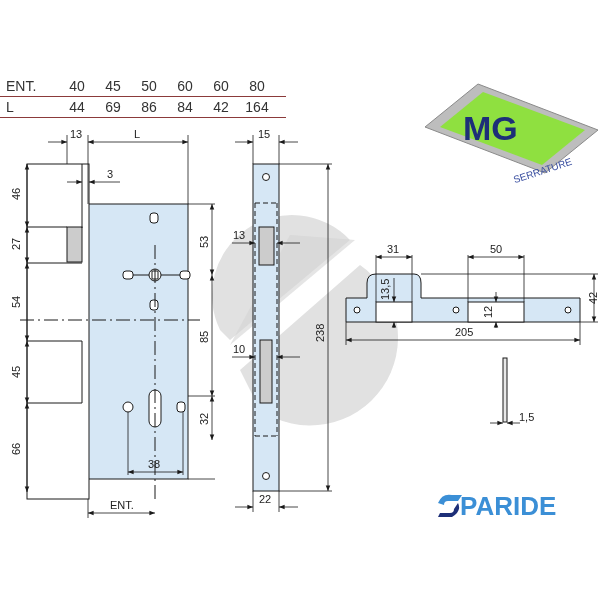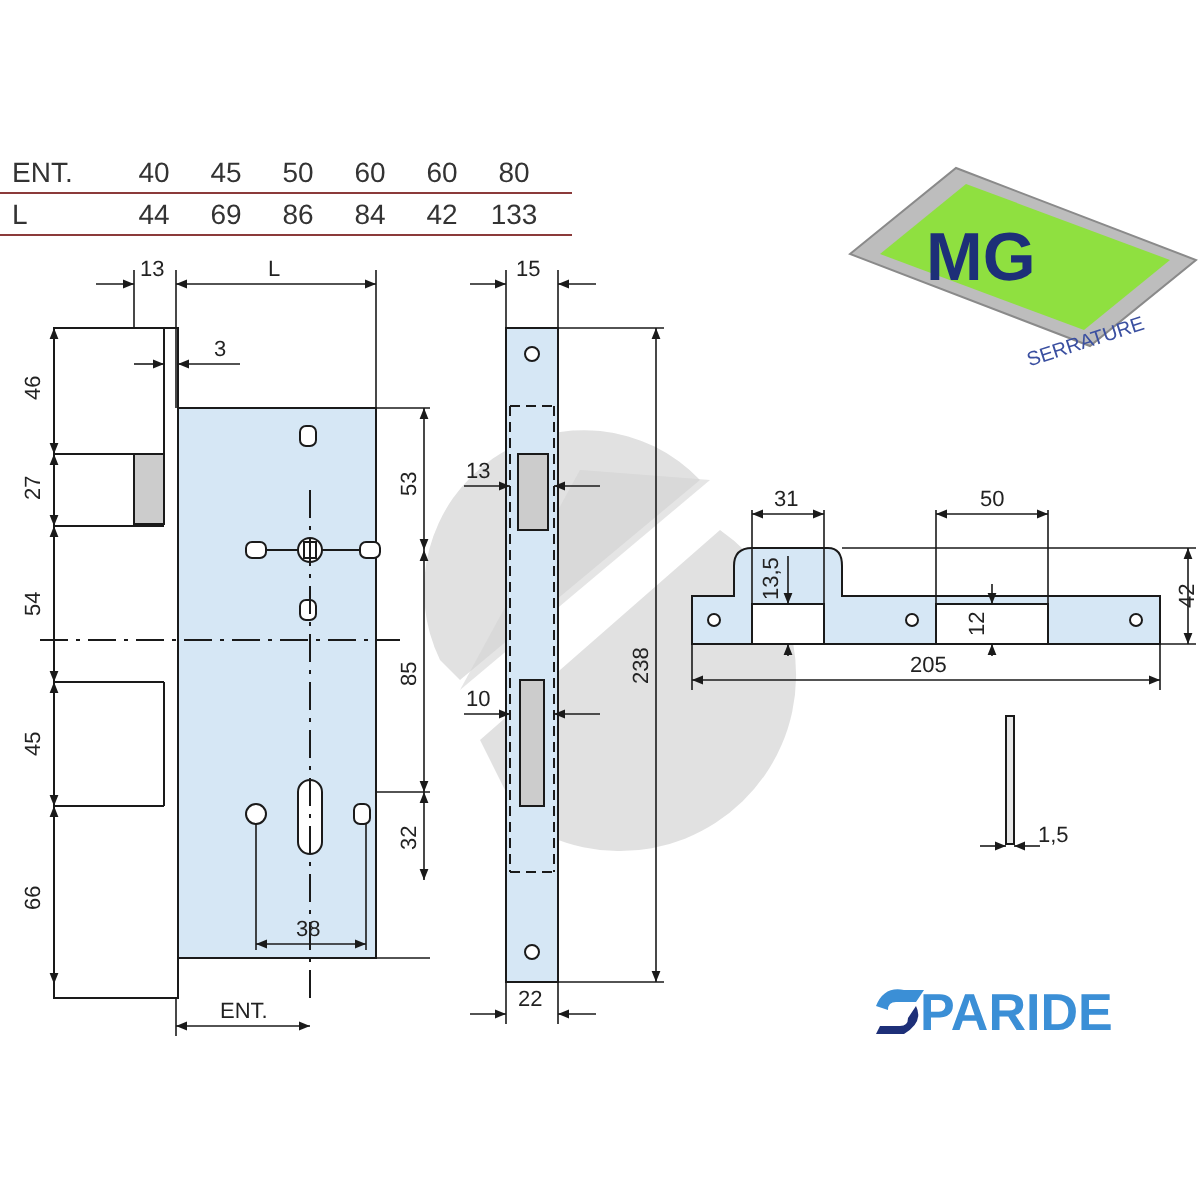--- a/index.html
+++ b/index.html
@@ -24,21 +24,21 @@
     <span class="c">60</span>
     <span class="c">80</span>
   </div>
   <div class="trow">
     <span class="hd">L</span>
     <span class="c">44</span>
     <span class="c">69</span>
     <span class="c">86</span>
     <span class="c">84</span>
     <span class="c">42</span>
-    <span class="c">133</span>
+    <span class="c">164</span>
   </div>
 </div>
 
 <svg width="600" height="600" viewBox="0 0 600 600">
   <defs>
     <marker id="ar" viewBox="0 0 10 10" refX="10" refY="5" markerWidth="7" markerHeight="7" orient="auto-start-reverse">
       <path d="M0,1 L10,5 L0,9 z" fill="#1a1a1a"></path>
     </marker>
   </defs>
 

